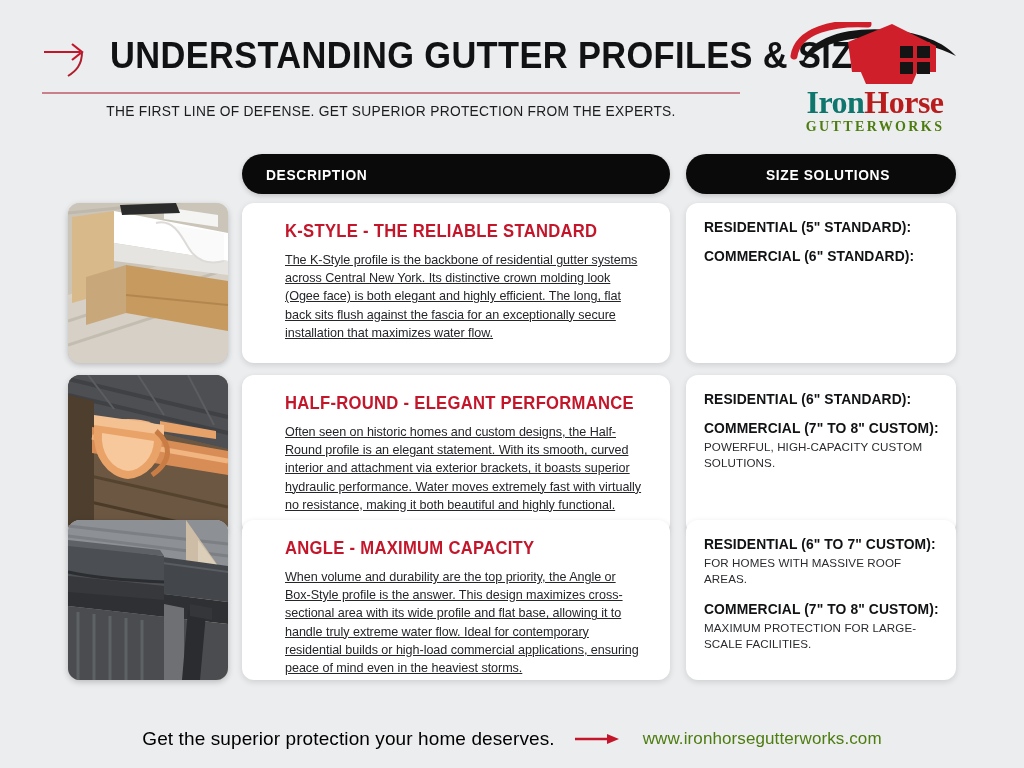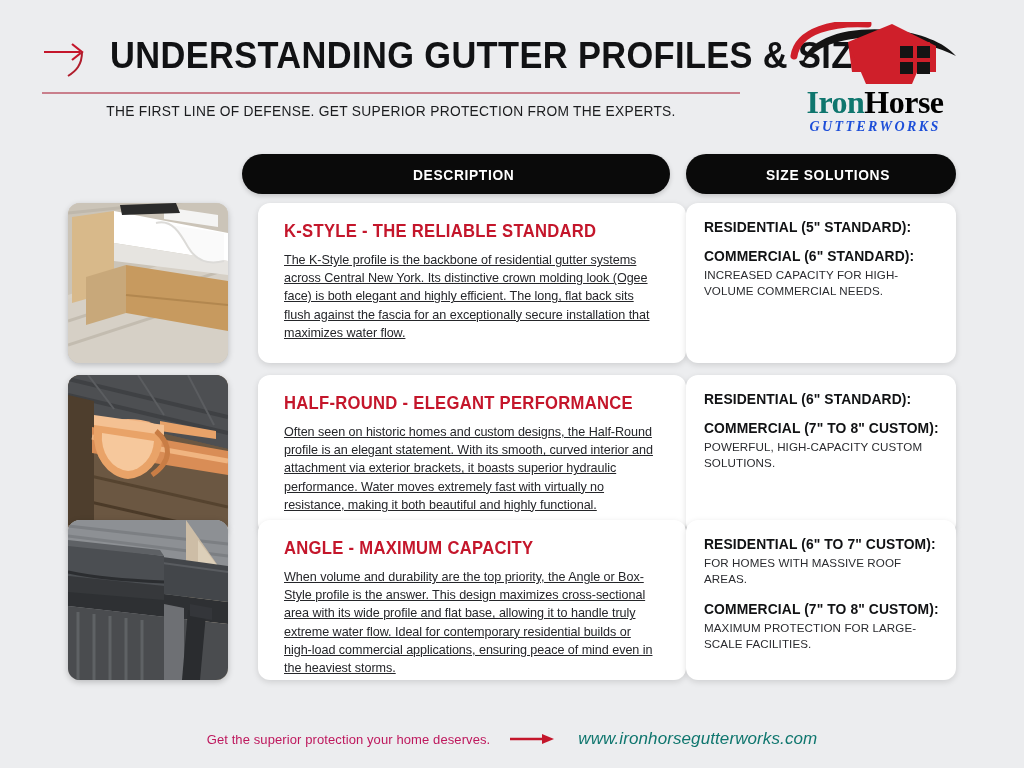--- a/index.html
+++ b/index.html
@@ -81,30 +81,29 @@
     position: absolute; left: 0; top: 64px; width: 186px;
     text-align: center;
     font-family: "Liberation Serif", serif;
     font-weight: 700;
     font-size: 32px;
     line-height: 1;
     letter-spacing: -0.5px;
     white-space: nowrap;
   }
   .logo-word .w1 { color: #0f766e; }
-  .logo-word .w2 { color: #000000; }
+  .logo-word .w2 { color: #b91c1c; }
   .logo-sub {
     position: absolute; left: 0; top: 97px; width: 186px;
     text-align: center;
     font-family: "Liberation Serif", serif;
     font-weight: 700;
     font-size: 14px;
     letter-spacing: 2.4px;
-    color: #1d4ed8;
-    font-style: italic;
+    color: #4d7c0f;
   }
 
   
   .col-head {
     position: absolute;
     height: 40px;
     background: #0a0a0a;
     border-radius: 20px;
     display: flex;
     align-items: center;
@@ -113,21 +112,21 @@
   .col-head span {
     font-family: "Liberation Sans Narrow", "Liberation Sans", sans-serif;
     font-weight: 700;
     font-size: 15px;
     letter-spacing: 0.7px;
     color: #ffffff;
     margin-left: 24px;
     transform: scaleX(0.92);
     transform-origin: left center;
   }
-  #colhead-description { left: 242px; top: 154px; width: 428px; justify-content: center; }
+  #colhead-description { left: 242px; top: 154px; width: 428px; }
   #colhead-size        { left: 686px; top: 154px; width: 270px; justify-content: center; }
 
   
   .row { position: absolute; left: 0; width: 1024px; }
   #row-0 { top: 203px; height: 160px; }
   #row-1 { top: 375px; height: 134px; }
   #row-2 { top: 520px; height: 184px; }
 
   .photo {
     position: absolute;
@@ -140,21 +139,21 @@
   }
   .photo svg { display: block; width: 160px; height: 160px; }
 
   .card {
     position: absolute;
     top: 0;
     background: #ffffff;
     border-radius: 12px;
     box-shadow: 0 2px 6px rgba(0,0,0,0.13);
   }
-  .card-desc { left: 242px; width: 428px; height: 160px; padding: 18px 26px 0 26px; margin-left: 16px; }
+  .card-desc { left: 242px; width: 428px; height: 160px; padding: 18px 26px 0 43px; }
   .card-size { left: 686px; width: 270px; height: 160px; padding: 16px 18px 0 18px; }
 
   .desc-title {
     font-family: "Liberation Sans Narrow", "Liberation Sans", sans-serif;
     font-weight: 700;
     font-size: 17.5px;
     letter-spacing: 0.3px;
     color: #c4162b;
     margin-bottom: 9px;
     transform: scaleX(0.95);
@@ -195,31 +194,30 @@
     position: absolute;
     left: 0; top: 720px;
     width: 1024px; height: 38px;
     display: flex;
     align-items: center;
     justify-content: center;
     gap: 18px;
   }
   .footer-text {
     font-family: "Liberation Sans Narrow", "Liberation Sans", sans-serif;
-    font-size: 13px;
-    color: #be185d;
+    font-size: 19px;
+    color: #000000;
     letter-spacing: 0.1px;
   }
   .footer-arrow { width: 52px; height: 14px; }
   .footer-url {
     font-family: "Liberation Sans Narrow", "Liberation Sans", sans-serif;
     font-size: 17px;
-    color: #0f766e;
+    color: #4d7c0f;
     letter-spacing: 0.1px;
-    font-style: italic;
   }
 </style>
 </head>
 <body>
 
 <div class="header">
   <div class="header-left">
     <div class="title-row">
       <span class="arrow-mark">
         <svg viewBox="0 0 52 44">
@@ -289,21 +287,20 @@
   <div class="card card-desc">
     <div class="desc-title">K-STYLE - THE RELIABLE STANDARD</div>
     <div class="desc-body">The K-Style profile is the backbone of residential gutter systems across Central New York. Its distinctive crown molding look (Ogee face) is both elegant and highly efficient. The long, flat back sits flush against the fascia for an exceptionally secure installation that maximizes water flow.</div>
   </div>
   <div class="card card-size">
     <div class="size-block">
       <div class="size-label">RESIDENTIAL (5" STANDARD):</div>
     </div>
     <div class="size-block">
       <div class="size-label">COMMERCIAL (6" STANDARD):</div>
-      <div class="size-body">INCREASED CAPACITY FOR HIGH-VOLUME COMMERCIAL NEEDS.</div>
     </div>
   </div>
 </div>
 
 <div class="row" id="row-1">
   <div class="photo">
     <svg viewBox="0 0 160 160">
       <rect width="160" height="160" fill="#6d5a45"></rect>
       <path d="M0 0 L160 0 L160 74 L0 36 Z" fill="#4d4f52"></path>
       <path d="M0 4 L160 42" stroke="#3f4144" stroke-width="4" fill="none"></path>

